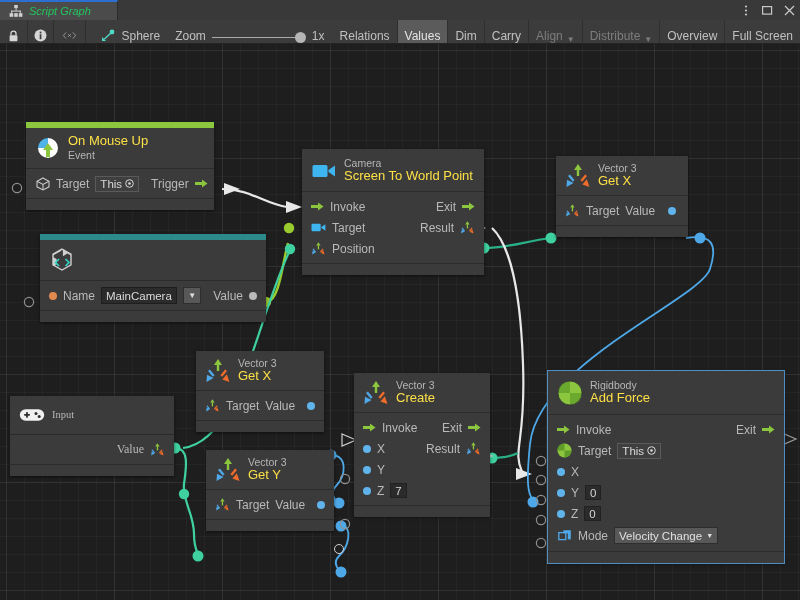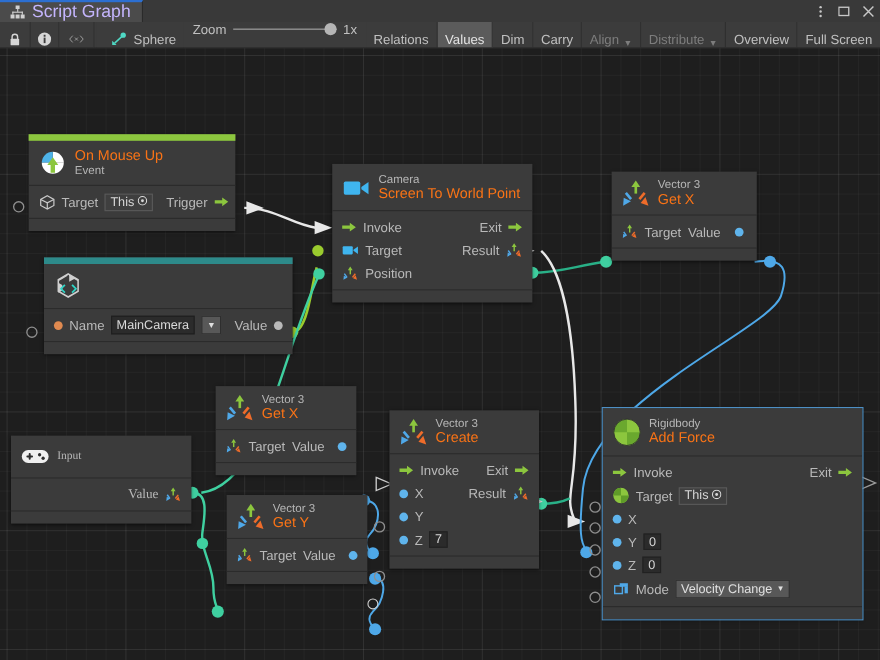--- a/index.html
+++ b/index.html
@@ -17,21 +17,21 @@
   .titlebar {
     position:absolute; left:0; top:0; width:800px; height:20px;
     background:#393939; display:flex; align-items:flex-end;
   }
   .tab {
     position:relative; height:20px; min-width:118px; padding:0 10px 0 8px;
     background:#4b4b4b; display:flex; align-items:center; gap:6px;
     border-top:2px solid #2c6fd1;
     border-right:1px solid #2a2a2a;
   }
-  .tab-label { color:#c4b5fd; font-size:16px; white-space:nowrap; }
+  .tab-label { color:#22c55e; font-size:11px; white-space:nowrap;font-style:italic; }
   .win-btns {
     position:absolute; right:4px; top:0; height:20px; display:flex;
     align-items:center; gap:9px; color:#c8c8c8;
   }
   .win-btns span { display:inline-flex; align-items:center; justify-content:center;
      width:13px; height:14px; font-size:12px; line-height:1; }
 
   
   .toolbar {
     position:absolute; left:0; top:20px; width:800px; height:24px;
@@ -40,21 +40,21 @@
   }
   .tb-btn {
     display:flex; align-items:flex-end; justify-content:center;
     padding:0 7px; color:#c0c0c0; font-size:12px; white-space:nowrap;
     border-right:1px solid #2f2f2f; background:#3c3c3c;
   }
   .tb-btn.pressed { background:#5b5b5b; color:#e4e4e4; }
   .tb-btn.dim { color:#7d7d7d; }
   .tb-sep { width:8px; }
   .tb-flex { flex:1 1 auto; background:#3c3c3c; }
-  .zoom-group { display:flex; align-items:flex-start; gap:6px; padding:0 8px; }
+  .zoom-group { display:flex; align-items:flex-end; gap:6px; padding:0 8px; }
   .zoom-label { color:#c0c0c0; }
   .slider { position:relative; width:94px; height:12px; display:flex; align-items:center;}
   .slider .track { width:100%; height:1px; background:#a9a9a9; }
   .slider .knob { position:absolute; right:0; width:11px; height:11px; border-radius:50%;
       background:#b5b5b5; }
   .caret { font-size:8px; margin-left:4px; position:relative; top:1px;}
 
   
   .canvas {
     position:absolute; left:0; top:44px; width:800px; height:556px;
@@ -70,21 +70,21 @@
   }
   .wires { position:absolute; left:0; top:0; width:800px; height:556px; pointer-events:none; }
 
   
   .node { position:absolute; background:#3b3b3b; box-shadow:0 1px 3px rgba(0,0,0,.55); }
   .node.selected { outline:1px solid #4d8fc4; }
   .node .accent { height:6px; width:100%; }
   .node .head { display:flex; align-items:center; gap:7px; padding:6px 9px 7px 9px; }
   .node .head .txt { display:flex; flex-direction:column; line-height:1.15; }
   .node .head .sub { font-size:10.5px; color:#b6b6b6; }
-  .node .head .ttl { font-size:13px; color:#f97316; }
+  .node .head .ttl { font-size:13px; color:#fde047; }
   .node .body { border-top:1px solid #2b2b2b; padding:4px 0 4px 0; }
   .node .foot { border-top:1px solid #2b2b2b; height:12px; }
   .row { display:flex; align-items:center; height:21px; padding:0 9px; gap:6px; }
   .row .lbl { color:#b9b9b9; font-size:12px; }
   .row .spacer { flex:1 1 auto; }
   .inline-field {
     background:#2b2b2b; border:1px solid #212121; color:#d6d6d6;
     font-size:11.5px; padding:0px 4px; height:15px; display:flex; align-items:center;
     min-width:16px; justify-content:center;
   }

